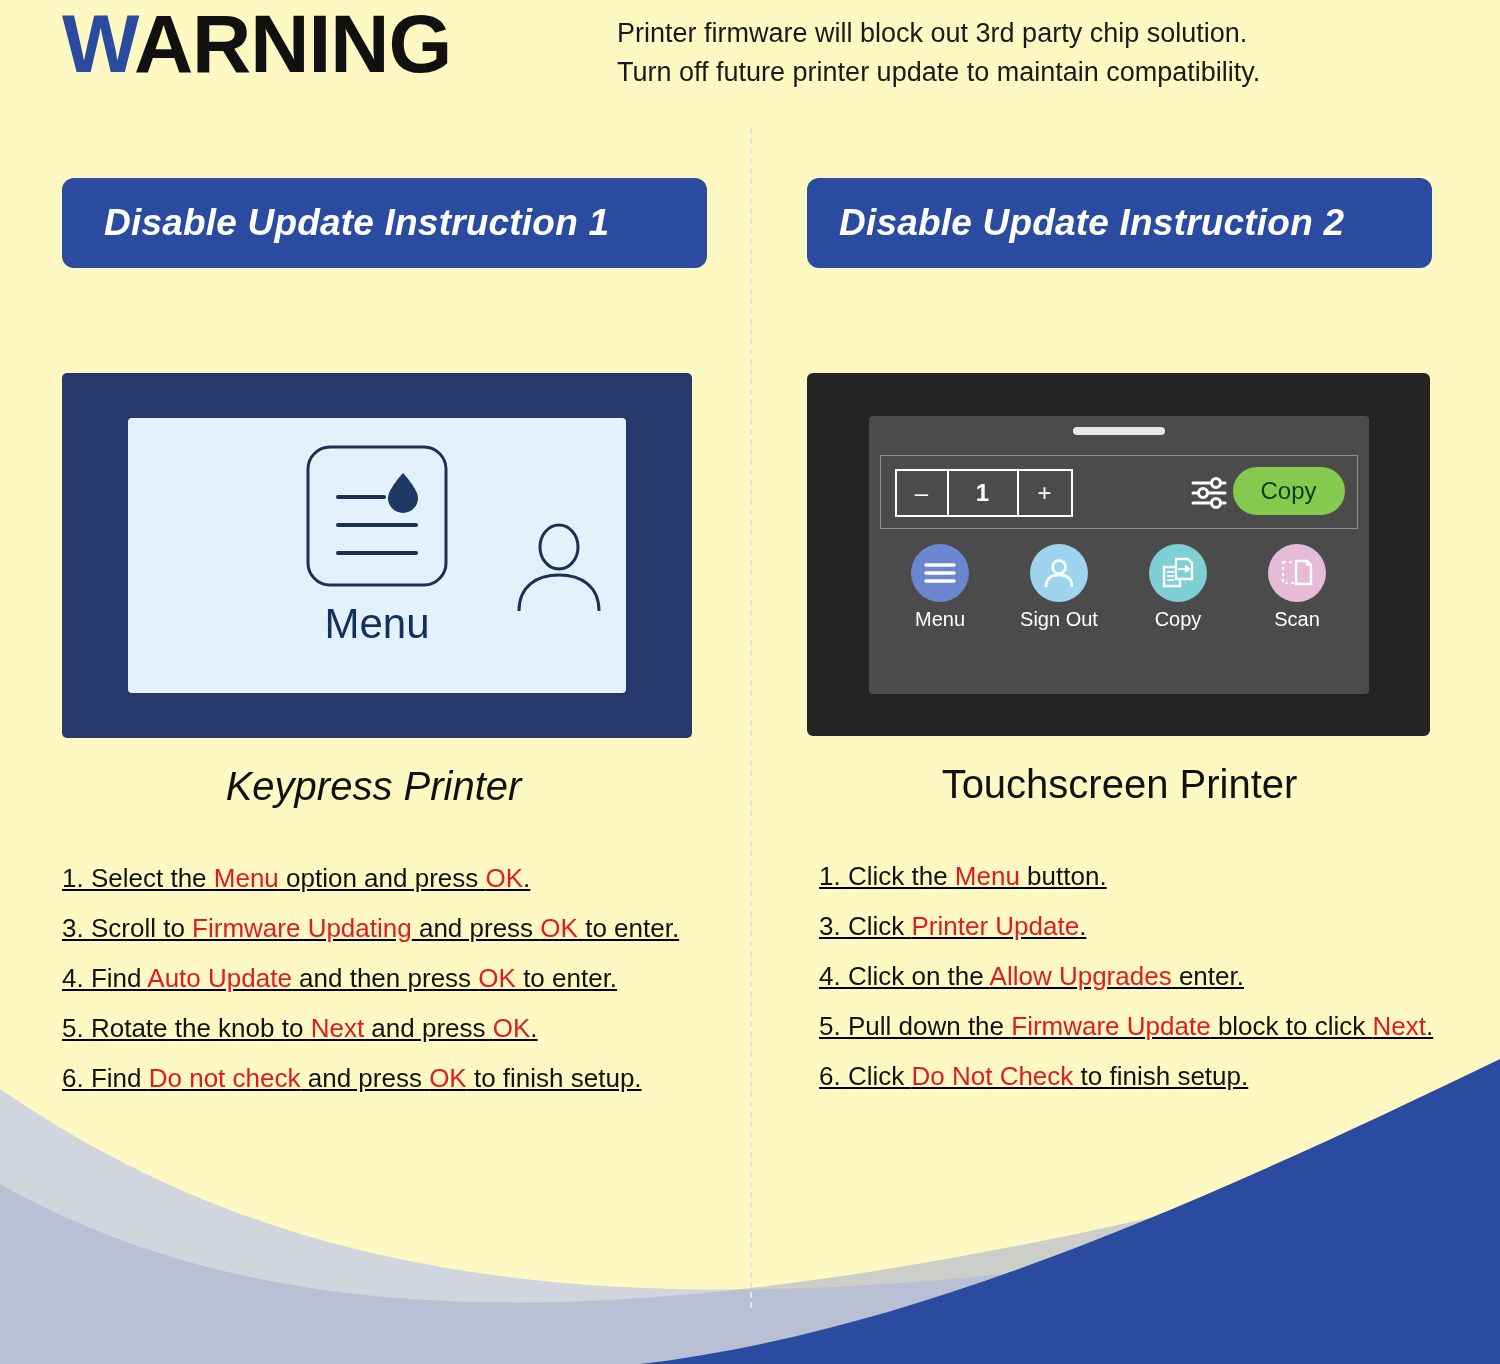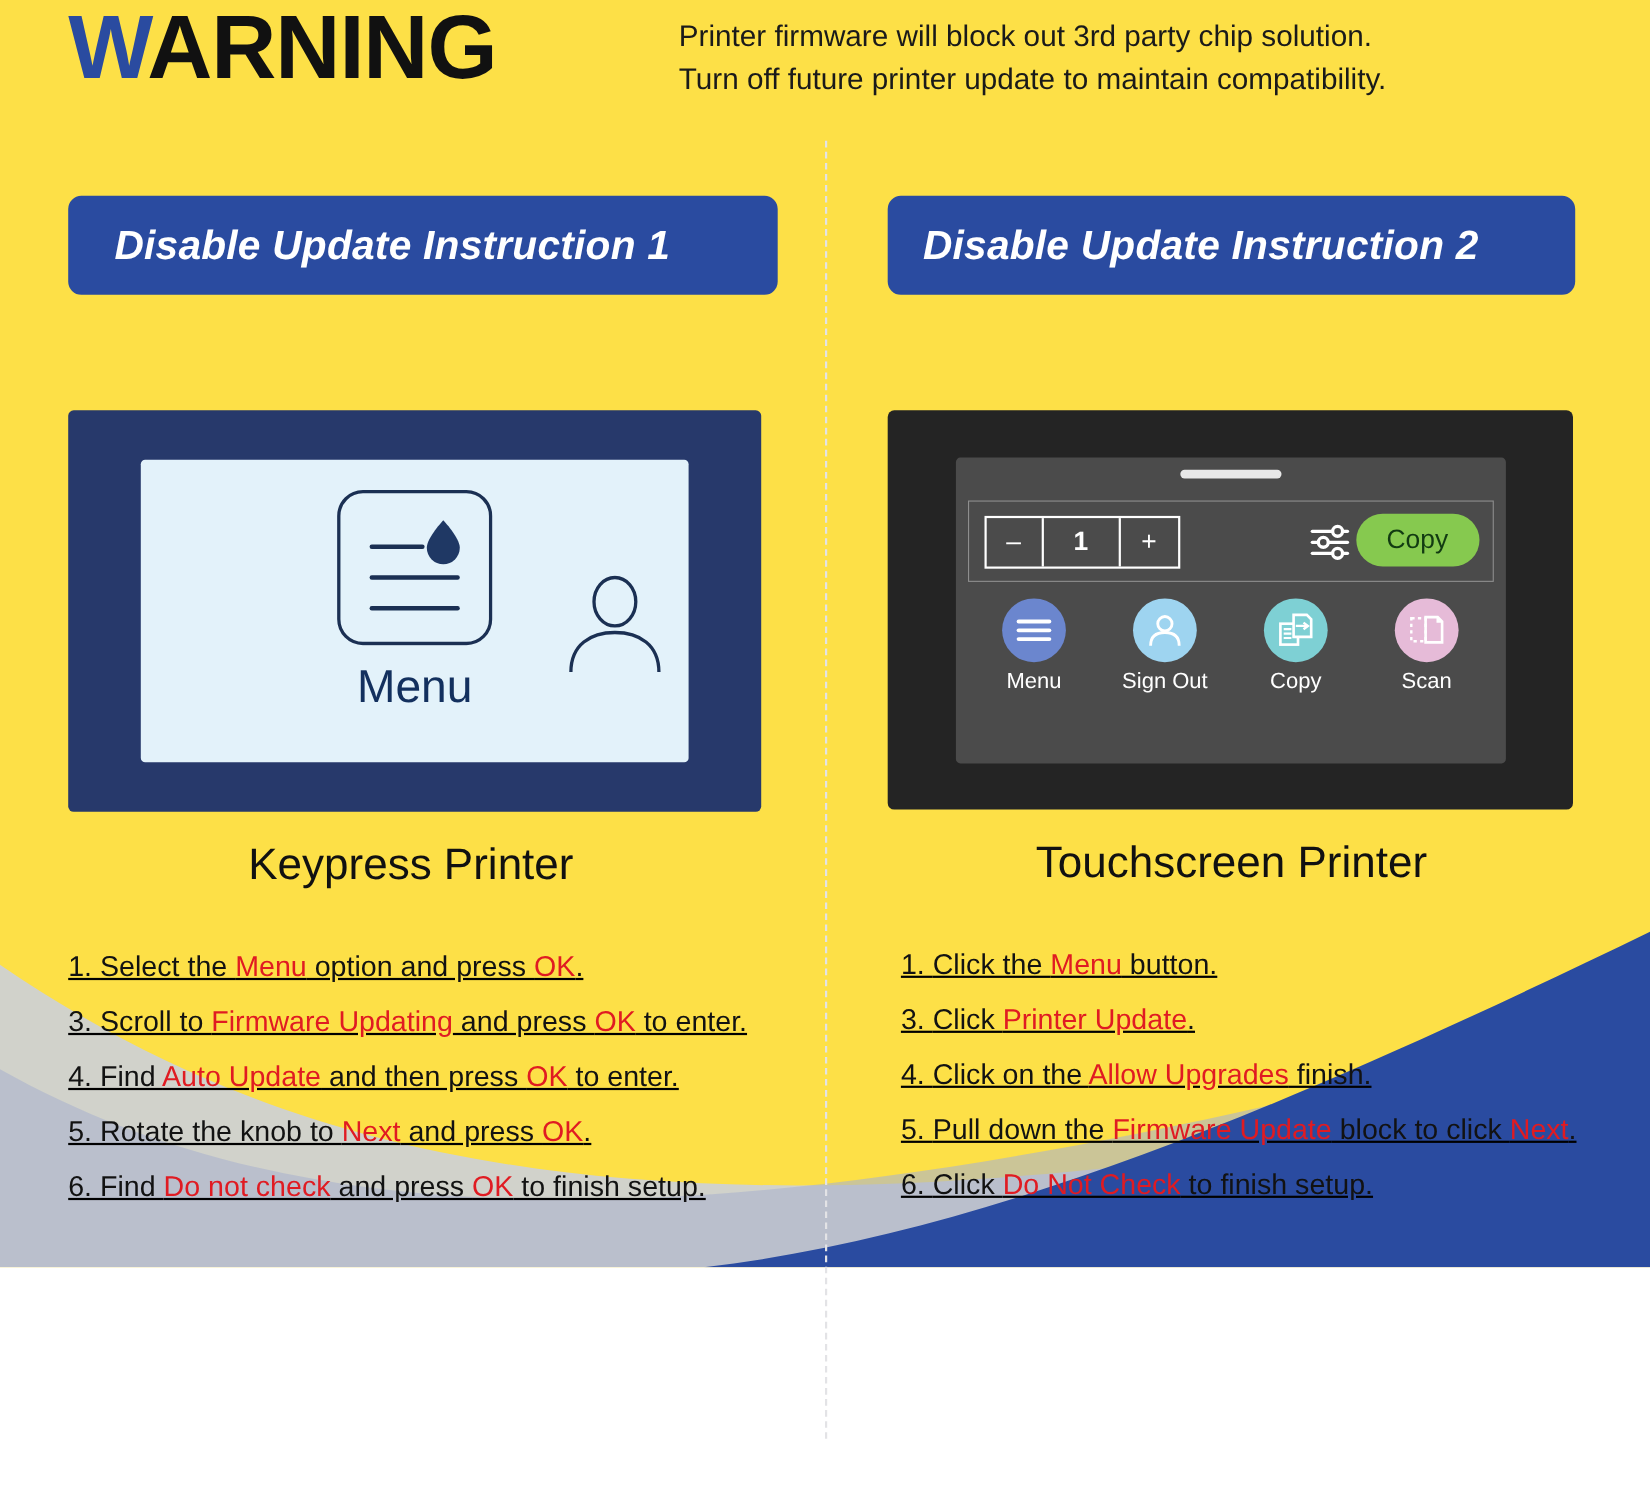--- a/index.html
+++ b/index.html
@@ -2,21 +2,21 @@
 <html><head>
 <meta charset="utf-8">
 <style>
   * { box-sizing: border-box; margin: 0; padding: 0; }
   html, body {
     width: 1500px; height: 1364px;
     background: #ffffff;
     font-family: "Liberation Sans", sans-serif;
     overflow: hidden;
   }
-  #page { position: relative; width: 1500px; height: 1152px; background: #fde047; }
+  #page { position: relative; width: 1500px; height: 1364px; background: #fef9c3; }
 
   
   .waves { position: absolute; left: 0; bottom: 0; width: 1500px; height: 330px; z-index: 0; }
 
   
   .header { position: absolute; left: 0; top: 0; width: 1500px; height: 110px; z-index: 3; }
   .warning-word {
     position: absolute; left: 62px; top: -6px;
     font-size: 82px; font-weight: 700; letter-spacing: -1px;
     font-family: "Liberation Sans", sans-serif;
@@ -122,21 +122,21 @@
   .app-label {
     margin-top: 6px; color: #ffffff; font-size: 20px;
     font-family: "Liberation Sans", sans-serif;
   }
 
   .caption {
     margin-top: 26px; text-align: center;
     font-size: 40px; color: #111;
     font-family: "Liberation Sans", sans-serif;
   }
-  .col-left .caption { padding-right: 22px; }
+  .col-left .caption { padding-right: 22px; font-style: italic; }
 
   
   .steps { margin-top: 44px; text-decoration: underline; }
   .step {
     font-size: 26px; line-height: 50px; color: #121212;
     font-family: "Liberation Sans", sans-serif; white-space: nowrap;
   }
   .col-left .steps { padding-left: 0px; }
   .col-right .steps { padding-left: 12px; }
   .hl { color: #E01B22; }
@@ -289,19 +289,19 @@
 
         </div>
       </div>
     </div>
 
     <div class="caption">Touchscreen Printer</div>
 
     <div class="steps">
       <div class="step"><span>1. </span><span>Click the </span><span class="hl">Menu</span><span> button.</span></div>
       <div class="step"><span>3. </span><span>Click </span><span class="hl">Printer Update</span><span>.</span></div>
-      <div class="step"><span>4. </span><span>Click on the </span><span class="hl">Allow Upgrades</span><span> finish.</span></div>
+      <div class="step"><span>4. </span><span>Click on the </span><span class="hl">Allow Upgrades</span><span> enter.</span></div>
       <div class="step"><span>5. </span><span>Pull down the </span><span class="hl">Firmware Update</span><span> block to click </span><span class="hl">Next</span><span>.</span></div>
       <div class="step"><span>6. </span><span>Click </span><span class="hl">Do Not Check</span><span> to finish setup.</span></div>
     </div>
   </div>
 
 </div>
 
 </body></html>

